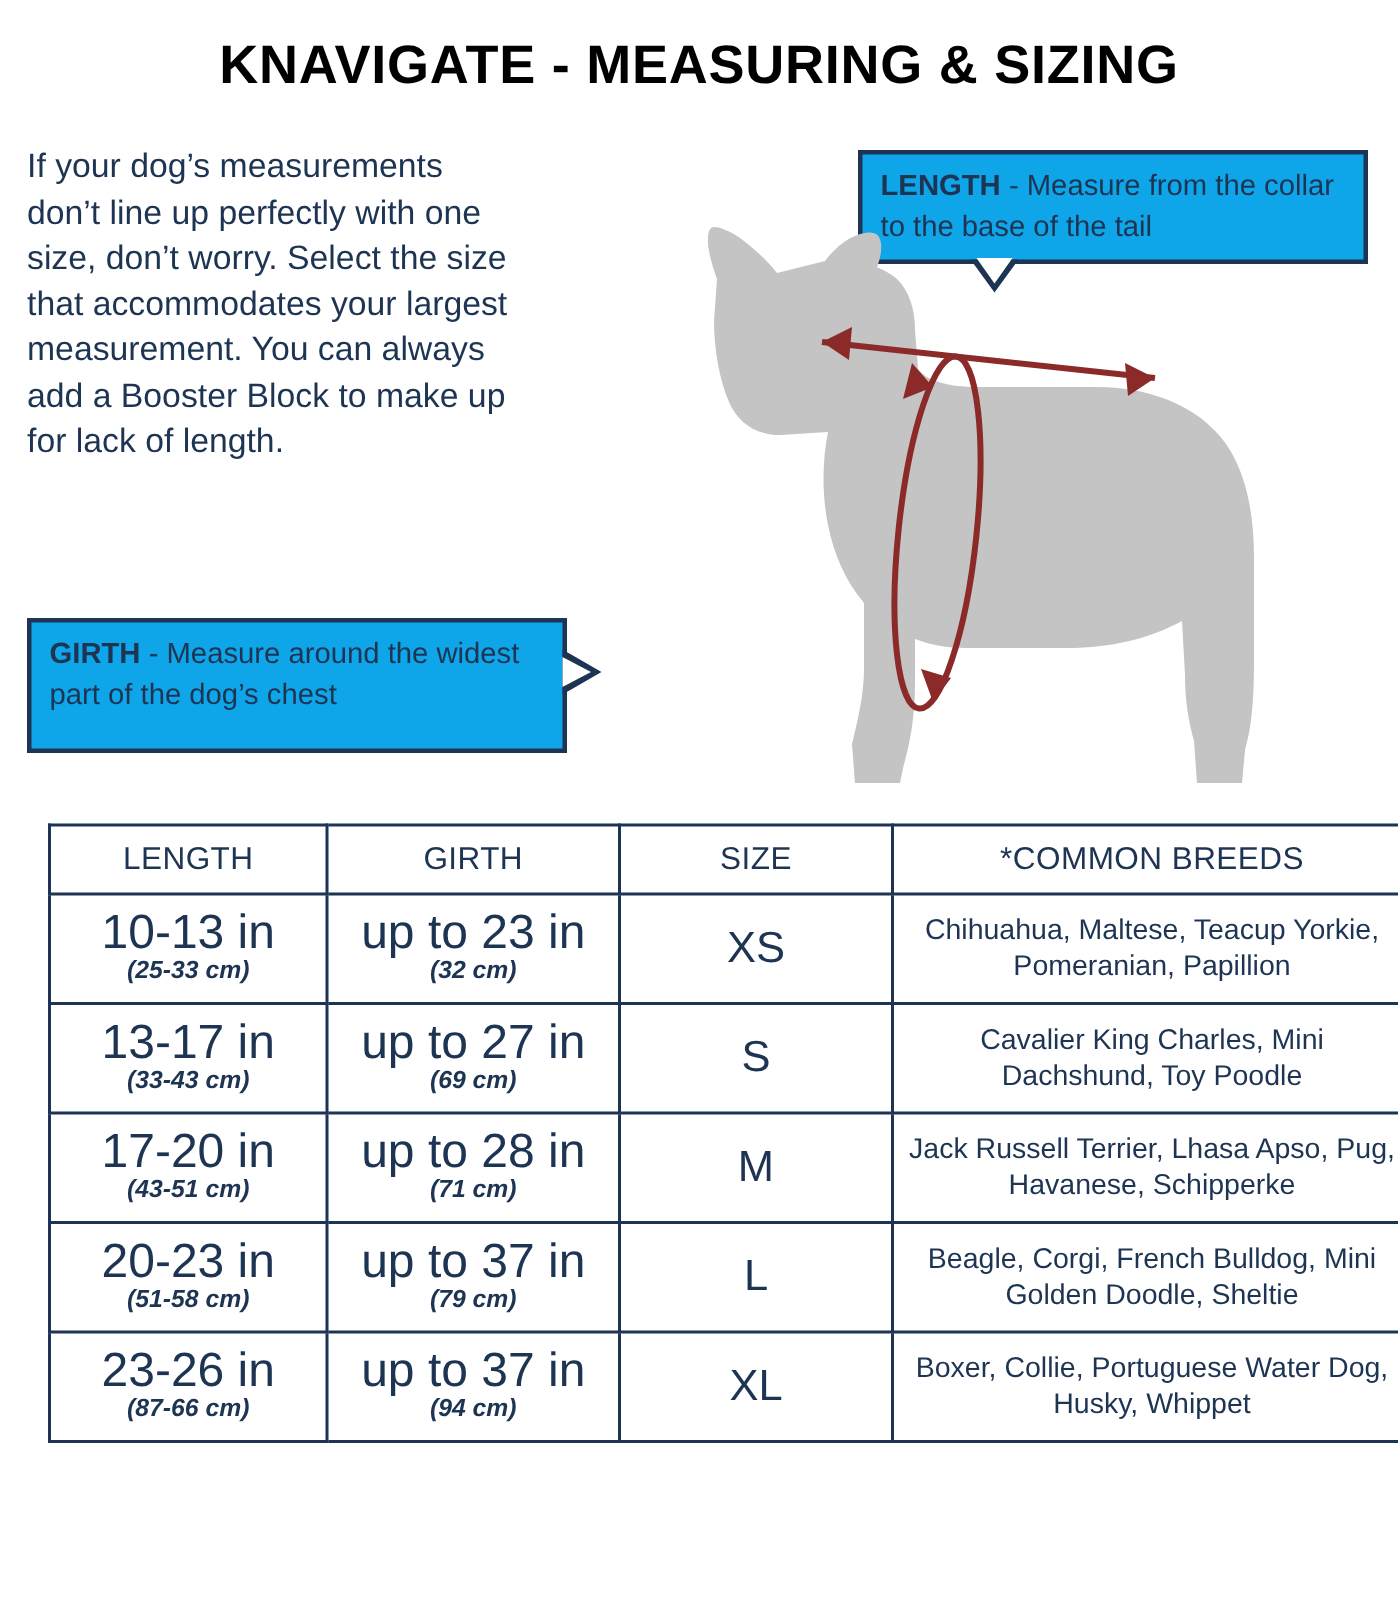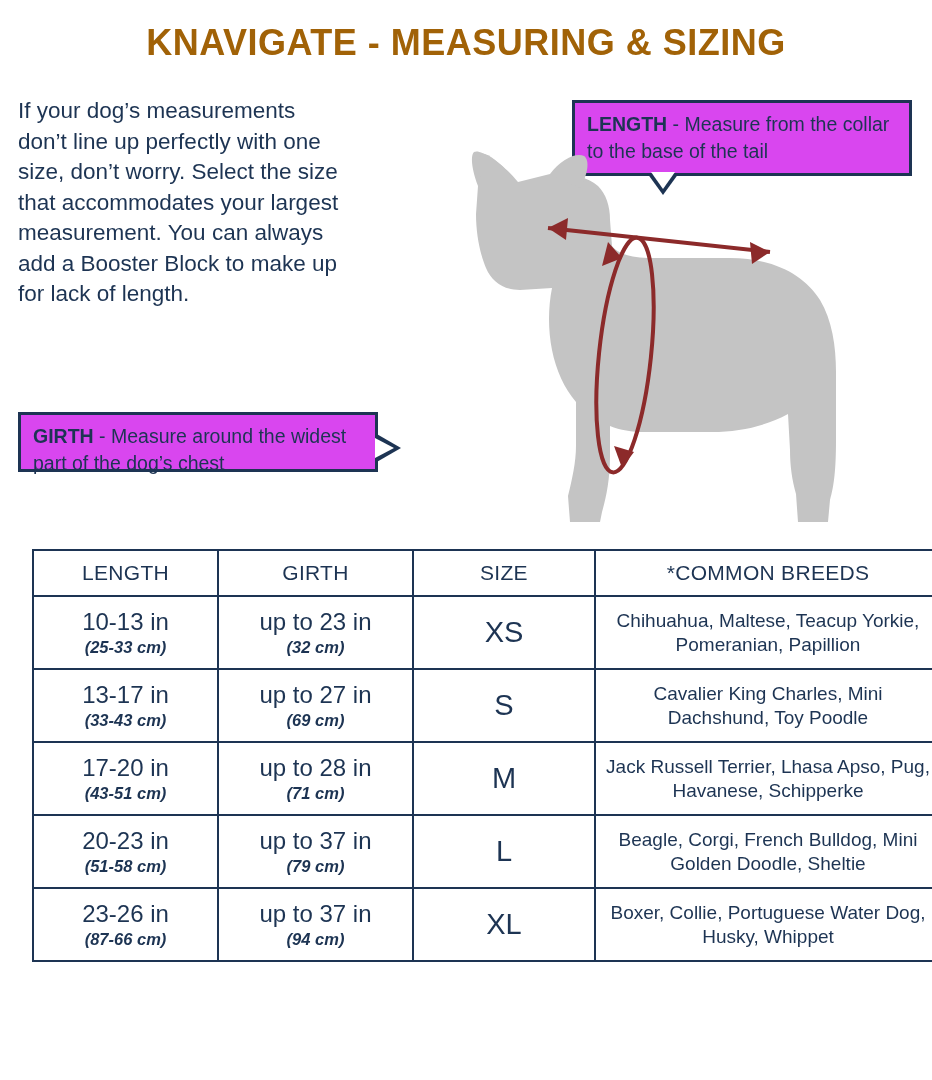--- a/index.html
+++ b/index.html
@@ -22,36 +22,36 @@
   }
   .title {
     position: absolute;
     top: 22px;
     left: 0;
     width: 932px;
     text-align: center;
     font-size: 36px;
     font-weight: bold;
     letter-spacing: 0.5px;
-    color: #a16207;
+    color: #000000;
   }
   .intro {
     position: absolute;
     top: 96px;
     left: 18px;
     width: 330px;
     font-size: 22.5px;
     line-height: 30.5px;
     color: #1d3453;
   }
   
   .callout {
     position: absolute;
     border: 3px solid #1d3453;
-    background: #d946ef;
+    background: #0ea5e9;
     box-sizing: border-box;
     font-size: 19.5px;
     line-height: 27px;
     color: #1d3453;
     padding: 8px 12px 10px 12px;
   }
   .callout b { font-weight: bold; }
   .callout-length {
     top: 100px;
     left: 572px;
@@ -75,21 +75,21 @@
     width: 0;
     height: 0;
     border-left: 12px solid transparent;
     border-right: 12px solid transparent;
     border-top: 17px solid #ffffff;
   }
   .callout-girth {
     top: 412px;
     left: 18px;
     width: 360px;
-    height: 60px;
+    height: 90px;
   }
   .callout-girth .tail {
     position: absolute;
     right: -26px;
     top: 18px;
     width: 0;
     height: 0;
     border-top: 15px solid transparent;
     border-bottom: 15px solid transparent;
     border-left: 26px solid #1d3453;
@@ -132,21 +132,21 @@
     font-weight: normal;
     padding: 10px 4px;
     letter-spacing: 0.3px;
   }
   .col-length { width: 175px; }
   .col-girth  { width: 185px; }
   .col-size   { width: 172px; }
   .col-breeds { width: 336px; }
 
   .cell-main {
-    font-size: 24px;
+    font-size: 32px;
     line-height: 29px;
   }
   .cell-sub {
     font-size: 16.5px;
     font-style: italic;
     line-height: 22px;
     font-weight: bold;
   }
   .cell-size {
     font-size: 29px;

